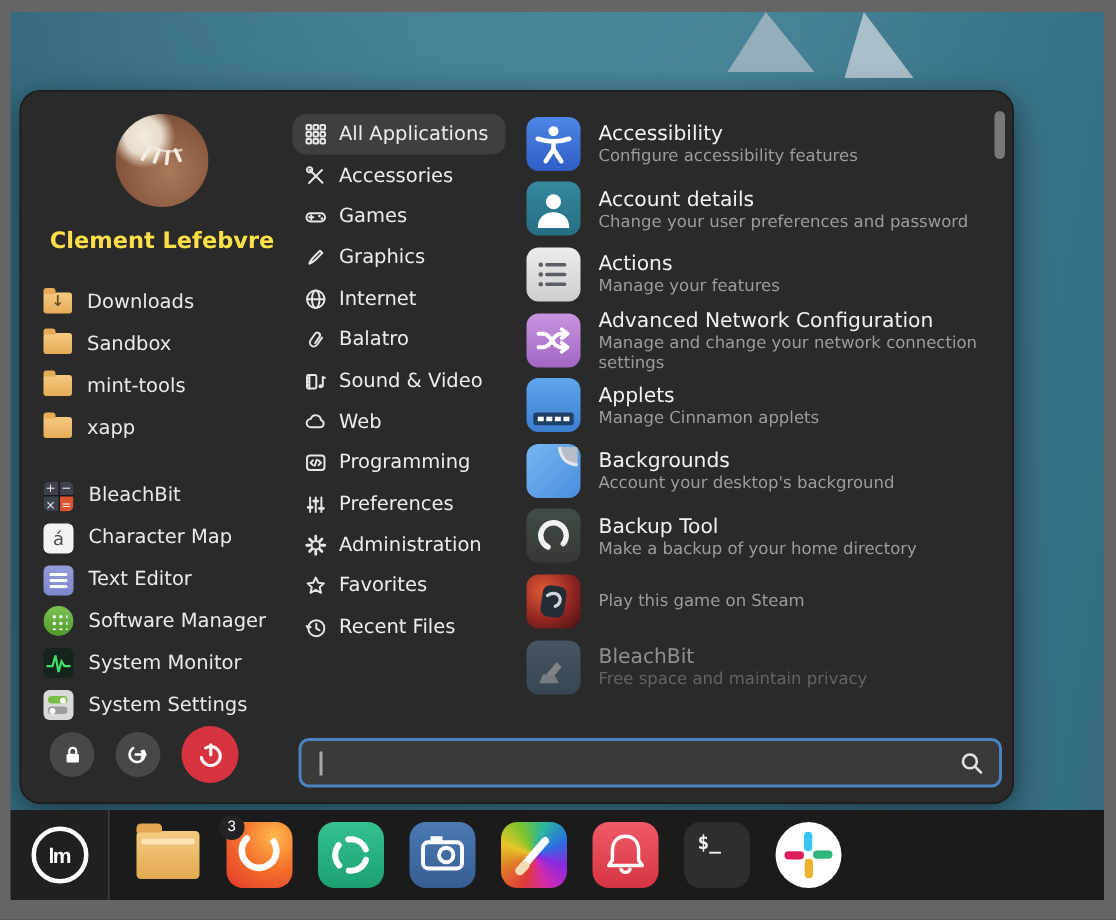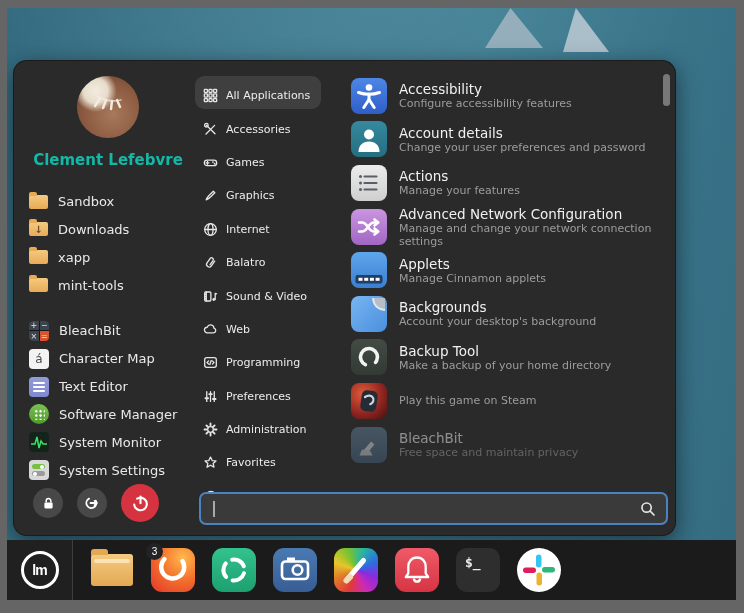--- a/index.html
+++ b/index.html
@@ -12,21 +12,21 @@
   .mountain{position:absolute;top:0;}
   .m1{left:478px;width:58px;height:40px;background:#9db3bf;clip-path:polygon(44% 0,100% 100%,0 100%);opacity:.9;}
   .m2{left:556px;width:46px;height:44px;background:#b7c7d0;clip-path:polygon(28% 0,100% 100%,0 100%);opacity:.9;}
   
   .menu{position:absolute;left:6px;top:52px;width:663px;height:476px;background:#2a2a2a;border-radius:14px;
     box-shadow:0 6px 22px rgba(0,0,0,.5), inset 0 0 0 1px rgba(0,0,0,.35);display:flex;}
   .sidebar{flex:0 0 182px;display:flex;flex-direction:column;padding:12px 8px 14px 16px;box-sizing:border-box;}
   .avatar{width:62px;height:62px;border-radius:50%;margin:4px auto 0;position:relative;overflow:hidden;
     background:radial-gradient(circle at 30% 24%, #f2ecdf 0%, #e7dccb 19%, rgba(231,220,203,0) 33%),
                radial-gradient(circle at 58% 62%, #a9795c 0%, #8b5a40 55%, #6b4230 100%);}
-  .user-name{font-size:15px;font-weight:bold;color:#14b8a6;text-align:center;margin:13px 0 19px;}
+  .user-name{font-size:15px;font-weight:bold;color:#fde047;text-align:center;margin:13px 0 19px;}
   .srow{display:flex;align-items:center;height:28px;gap:10px;color:#e9e9e9;font-size:13px;cursor:default;}
   .gap18{height:18px;}
   .folder{width:19px;height:14px;position:relative;background:linear-gradient(#f4ca80,#e7ab56);border-radius:2px;flex:0 0 19px;}
   .folder::before{content:"";position:absolute;top:-3px;left:0;width:8px;height:4px;background:#e7ab56;border-radius:2px 2px 0 0;}
   .folder.dl::after{content:"↓";position:absolute;inset:0;display:flex;align-items:center;justify-content:center;
     font-size:10px;font-weight:bold;color:#6a4f28;}
   .sic{width:20px;height:20px;border-radius:4px;flex:0 0 20px;position:relative;overflow:hidden;}
   .ic-calc{display:grid;grid-template-columns:1fr 1fr;grid-template-rows:1fr 1fr;gap:1px;background:#14171c;}
   .ic-calc span{background:#3c434d;color:#e8e8e8;font-size:8px;line-height:9px;display:flex;align-items:center;justify-content:center;}
   .ic-calc span.eq{background:#d8542e;}
@@ -44,22 +44,22 @@
   .ic-sysset .t2{top:11px;background:#9b9b9b;}
   .ic-sysset i::after{content:"";position:absolute;top:0.5px;width:4px;height:4px;border-radius:50%;background:#fff;}
   .ic-sysset .t1::after{right:1px;} .ic-sysset .t2::after{left:1px;}
   .session{margin-top:auto;display:flex;align-items:center;gap:14px;padding-left:4px;}
   .sbtn{width:30px;height:30px;border-radius:50%;background:#484848;display:flex;align-items:center;justify-content:center;border:none;}
   .sbtn.power{width:38px;height:38px;background:#d5333f;}
   
   .main{flex:1;display:flex;flex-direction:column;position:relative;min-width:0;}
   .main-top{flex:1;display:flex;min-height:0;}
   .cats{flex:0 0 150px;padding:16px 0 0 0;}
-  .cat{display:flex;align-items:center;gap:8px;height:27.4px;padding:6px 11px 0 8px;border-radius:9px;
-    color:#ececec;font-size:11px;width:max-content;cursor:default;}
+  .cat{display:flex;align-items:center;gap:8px;height:27.4px;padding:0 11px 0 8px;border-radius:9px;
+    color:#ececec;font-size:13px;width:max-content;cursor:default;}
   .cat.selected{background:#3f3f3f;}
   .cat svg{flex:0 0 15px;}
   .cats svg *{stroke:#e6e6e6;fill:none;stroke-width:1.4;stroke-linecap:round;stroke-linejoin:round;}
   .cats svg .f{fill:#e6e6e6;stroke:none;}
   .cats svg .w2{stroke-width:2;}
   
   .apps{flex:1;padding:14px 14px 0 6px;min-width:0;}
   .app-row{display:flex;align-items:center;gap:12px;height:43.6px;cursor:default;}
   .app-icon{width:36px;height:36px;border-radius:8px;flex:0 0 36px;position:relative;overflow:hidden;}
   .app-title{font-size:13.5px;color:#f1f1f1;line-height:16px;}
@@ -122,34 +122,34 @@
                 <path d="M29 24l-3 8"></path>
                 <path d="M35 25l-1 8"></path>
                 <path d="M40 24l3 7"></path>
               <path d="M20 20q11 7 24 4" stroke-width="1.6" opacity=".7"></path>
             </g>
           </svg>
         </div>
         <div class="user-name">Clement Lefebvre</div>
 
         <div class="srow">
+          <span class="folder dl"></span>
+          <span>Downloads</span>
+        </div>
+        <div class="srow">
           <span class="folder"></span>
           <span>Sandbox</span>
         </div>
         <div class="srow">
-          <span class="folder dl"></span>
-          <span>Downloads</span>
+          <span class="folder"></span>
+          <span>mint-tools</span>
         </div>
         <div class="srow">
           <span class="folder"></span>
           <span>xapp</span>
-        </div>
-        <div class="srow">
-          <span class="folder"></span>
-          <span>mint-tools</span>
         </div>
 
         <div class="gap18"></div>
 
         <div class="srow">
           <span class="sic ic-calc">
             <span>+</span>
               <span>−</span>
               <span>×</span>
               <span class="eq">=</span>

